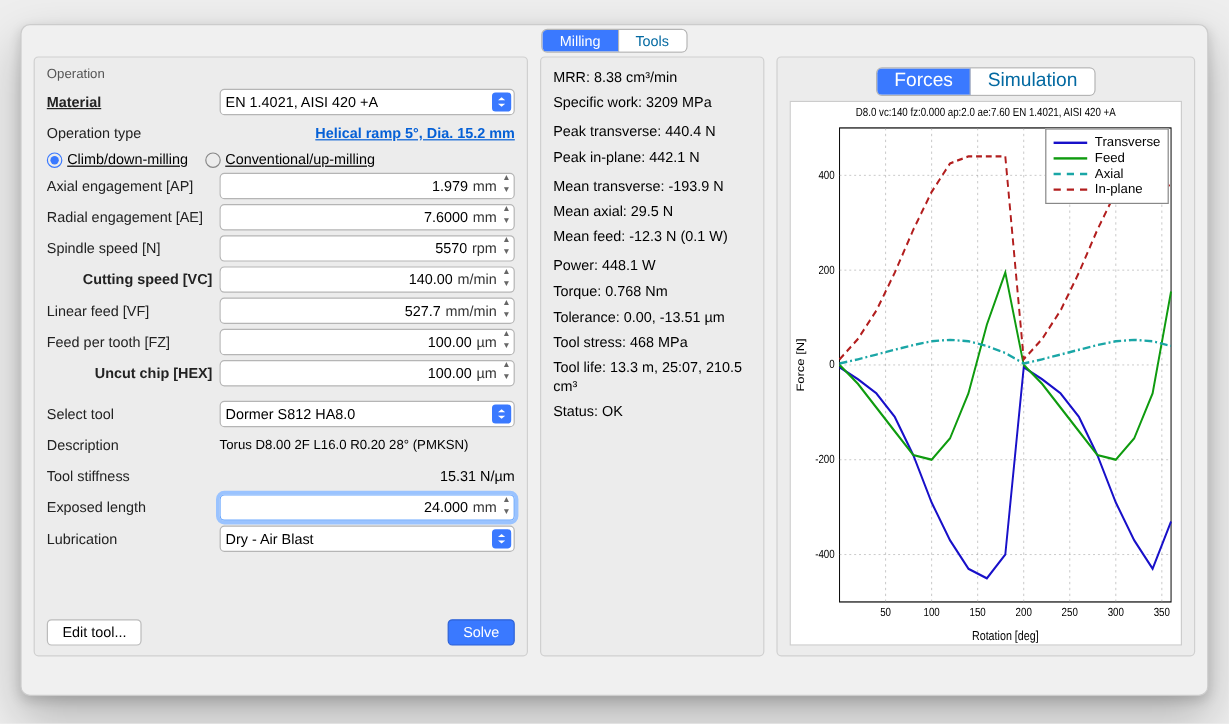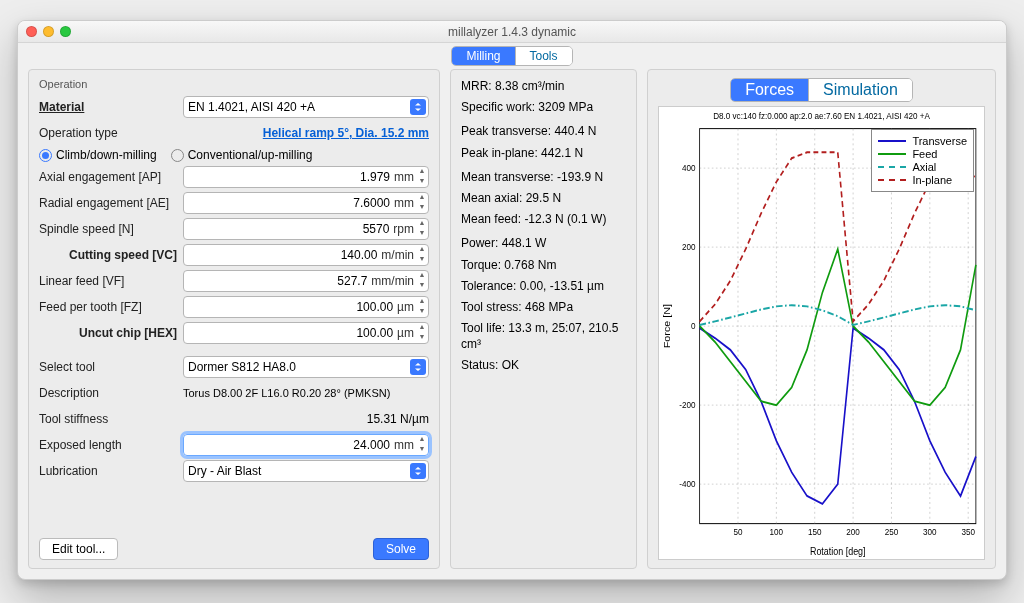--- a/index.html
+++ b/index.html
@@ -38,21 +38,21 @@
 
   .numinput { flex:1; display:flex; align-items:center; height:22px; background:#fff; border:1px solid #b5b5b5; border-radius:4px; }
   .numinput input { flex:1; border:none; outline:none; text-align:right; font-size:12px; padding-right:4px; }
   .numinput .unit { font-size:12px; color:#333; padding-right:2px; white-space:nowrap; }
   .numinput .stepper { width:12px; display:flex; flex-direction:column; }
   .numinput .stepper span{height:10px; font-size:7px; line-height:8px; text-align:center; color:#666; cursor:pointer;}
 
   .numinput.focused { outline:3px solid #9ac3ff; border-color:#6aa8ff; }
 
   .radio-row { display:flex; align-items:center; gap:14px; font-size:12px; margin-bottom:4px; }
-  .radio { display:flex; align-items:center; gap:4px; }
+  .radio { display:flex; align-items:center; gap:4px;text-decoration:underline; }
   .radio .r { width:13px; height:13px; border-radius:50%; border:1px solid #888; display:flex; align-items:center; justify-content:center; }
   .radio .r.on { border-color:#3a79ff; }
   .radio .r.on::after { content:""; width:7px; height:7px; border-radius:50%; background:#3a79ff; }
 
   .btn { height:22px; padding:0 12px; font-size:12px; border:1px solid #bbb; border-radius:4px; background:#fff; cursor:pointer; }
   .btn.primary { background:#3a79ff; color:#fff; border-color:#2d61d6; }
   .button-row { margin-top:auto; display:flex; justify-content:space-between; }
 
   .plot-tabs { display:flex; justify-content:center; margin-bottom:4px; }
   .plot-area { flex:1; background:#fff; border:1px solid #ccc; position:relative; }
@@ -61,28 +61,20 @@
   .mid .group { display:flex; flex-direction:column; gap:5px; }
 
   .legend-box { position:absolute; top:22px; right:10px; background:#fff; border:1px solid #888; font-size:11px; padding:4px 6px; }
   .legend-box .lrow{display:flex;align-items:center;gap:6px;margin:1px 0;}
   .legend-box .lseg{width:28px;height:0;border-top-width:2px;border-top-style:solid;}
 </style>
 </head>
 <body>
 
 <div class="window">
-  <div class="titlebar">
-    <div class="traffic">
-      <span class="dot red"></span>
-      <span class="dot yellow"></span>
-      <span class="dot green"></span>
-    </div>
-    <span>millalyzer 1.4.3 dynamic</span>
-  </div>
 
   <div class="tabstrip">
     <div class="seg">
       <div class="seg-btn active">Milling</div>
       <div class="seg-btn">Tools</div>
     </div>
   </div>
 
   <div class="content">
 

